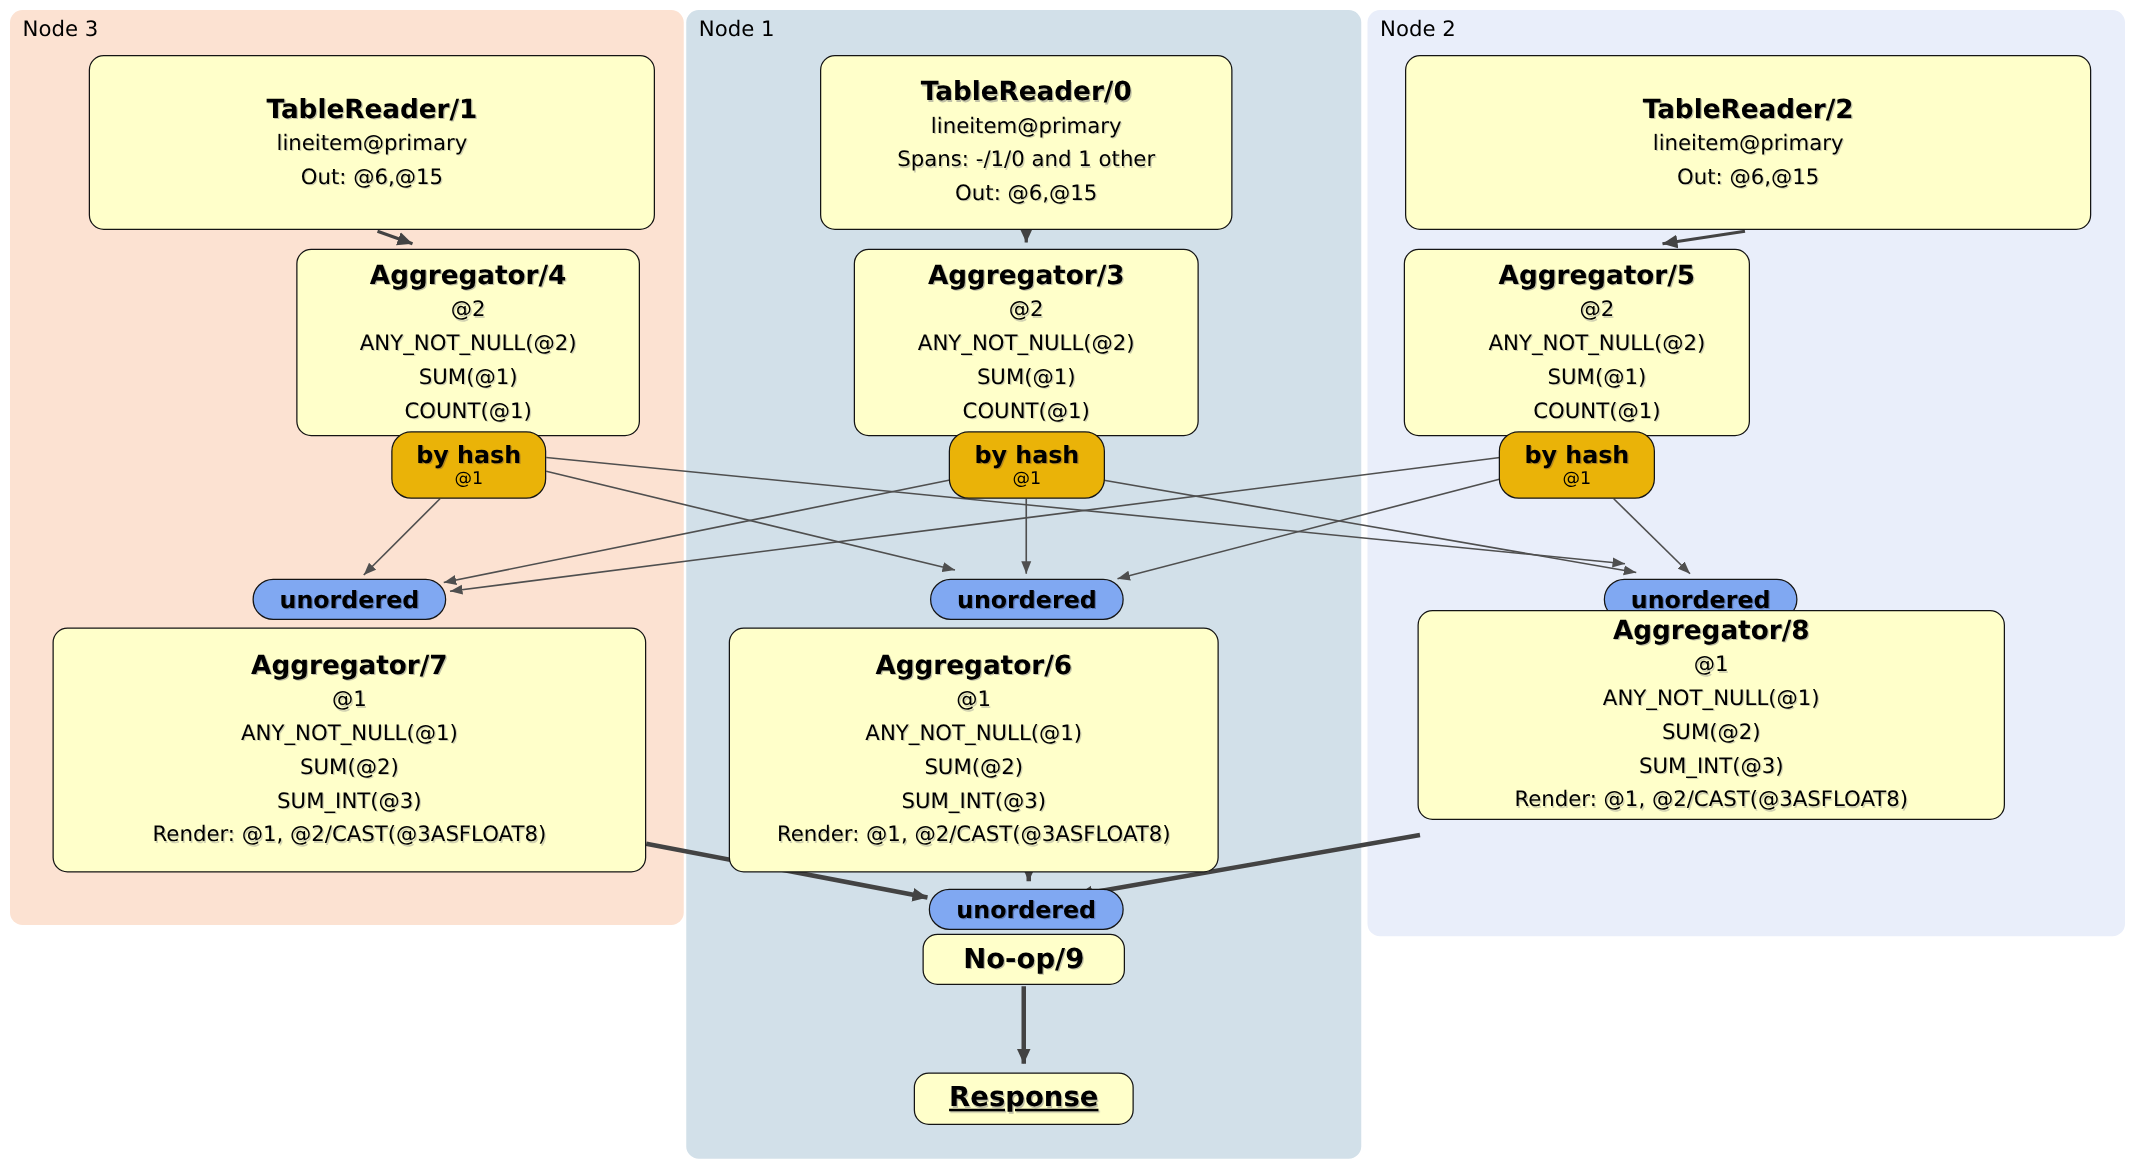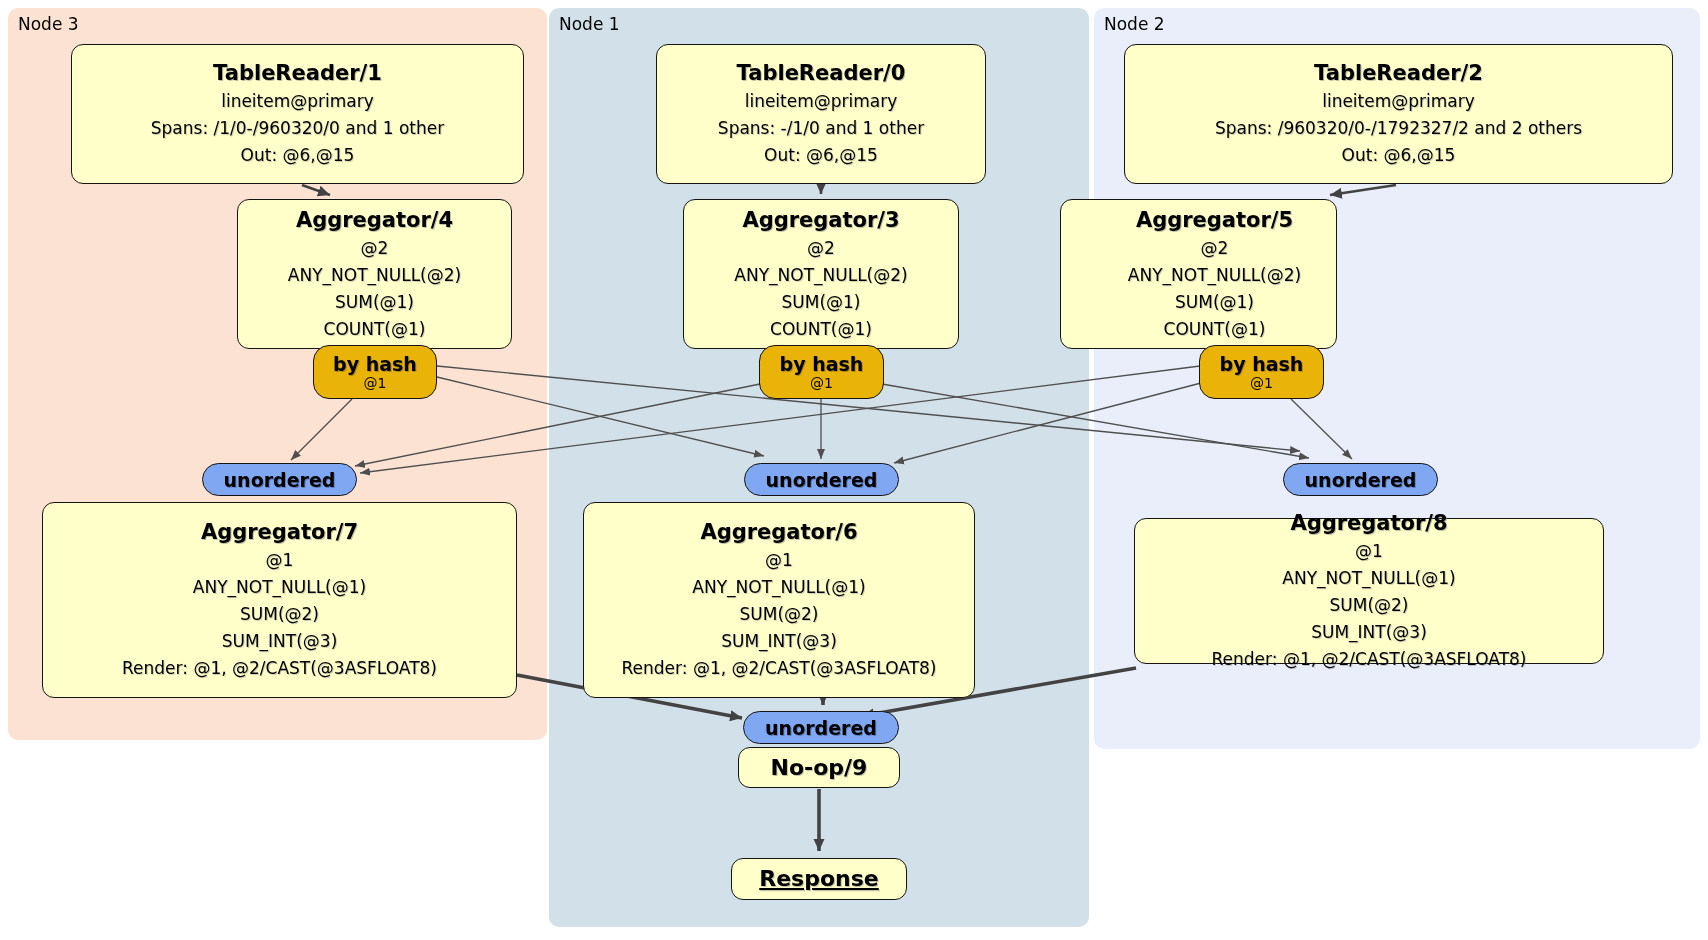--- a/index.html
+++ b/index.html
@@ -86,51 +86,49 @@
       <line x1="517" y1="675" x2="742" y2="718" marker-end="url(#ah-m)"></line>
       <line x1="823" y1="699" x2="823" y2="705" marker-end="url(#ah-m)"></line>
       <line x1="1136" y1="668" x2="862" y2="716" marker-end="url(#ah-m)"></line>
       <line x1="819" y1="789" x2="819" y2="851" marker-end="url(#ah-m)"></line>
     </g>
   </svg>
 
   <div class="node box" style="left:71px;top:44px;width:453px;height:140px;">
     <div class="title">TableReader/1</div>
     <div class="ln">lineitem@primary</div>
-    <div class="ln">Spans: /1/0-/960320/0 and 1 other</div>
     <div class="ln">Out: @6,@15</div>
   </div>
   <div class="node box" style="left:656px;top:44px;width:330px;height:140px;">
     <div class="title">TableReader/0</div>
     <div class="ln">lineitem@primary</div>
     <div class="ln">Spans: -/1/0 and 1 other</div>
     <div class="ln">Out: @6,@15</div>
   </div>
   <div class="node box" style="left:1124px;top:44px;width:549px;height:140px;">
     <div class="title">TableReader/2</div>
     <div class="ln">lineitem@primary</div>
-    <div class="ln">Spans: /960320/0-/1792327/2 and 2 others</div>
     <div class="ln">Out: @6,@15</div>
   </div>
 
   <div class="node box" style="left:237px;top:199px;width:275px;height:150px;">
     <div class="title">Aggregator/4</div>
     <div class="ln">@2</div>
     <div class="ln">ANY_NOT_NULL(@2)</div>
     <div class="ln">SUM(@1)</div>
     <div class="ln">COUNT(@1)</div>
   </div>
   <div class="node box" style="left:683px;top:199px;width:276px;height:150px;">
     <div class="title">Aggregator/3</div>
     <div class="ln">@2</div>
     <div class="ln">ANY_NOT_NULL(@2)</div>
     <div class="ln">SUM(@1)</div>
     <div class="ln">COUNT(@1)</div>
   </div>
-  <div class="node box" style="left:1060px;top:199px;width:277px;height:150px;padding-left:32px;">
+  <div class="node box" style="left:1123px;top:199px;width:277px;height:150px;padding-left:32px;">
     <div class="title">Aggregator/5</div>
     <div class="ln">@2</div>
     <div class="ln">ANY_NOT_NULL(@2)</div>
     <div class="ln">SUM(@1)</div>
     <div class="ln">COUNT(@1)</div>
   </div>
 
   <div class="node router" style="left:313px;top:345px;width:124px;height:54px;">
     <div class="rlabel">by hash</div>
     <div class="rsub">@1</div>
@@ -157,21 +155,21 @@
     <div class="ln">Render: @1, @2/CAST(@3ASFLOAT8)</div>
   </div>
   <div class="node box" style="left:583px;top:502px;width:392px;height:196px;">
     <div class="title">Aggregator/6</div>
     <div class="ln">@1</div>
     <div class="ln">ANY_NOT_NULL(@1)</div>
     <div class="ln">SUM(@2)</div>
     <div class="ln">SUM_INT(@3)</div>
     <div class="ln">Render: @1, @2/CAST(@3ASFLOAT8)</div>
   </div>
-  <div class="node box" style="left:1134px;top:518px;width:470px;height:146px;">
+  <div class="node box" style="left:1134px;top:488px;width:470px;height:168px;">
     <div class="title">Aggregator/8</div>
     <div class="ln">@1</div>
     <div class="ln">ANY_NOT_NULL(@1)</div>
     <div class="ln">SUM(@2)</div>
     <div class="ln">SUM_INT(@3)</div>
     <div class="ln">Render: @1, @2/CAST(@3ASFLOAT8)</div>
   </div>
 
   <div class="node sync" style="left:743px;top:711px;width:156px;height:33px;">unordered</div>
   <div class="node box terminal" style="left:738px;top:747px;width:162px;height:41px;">

